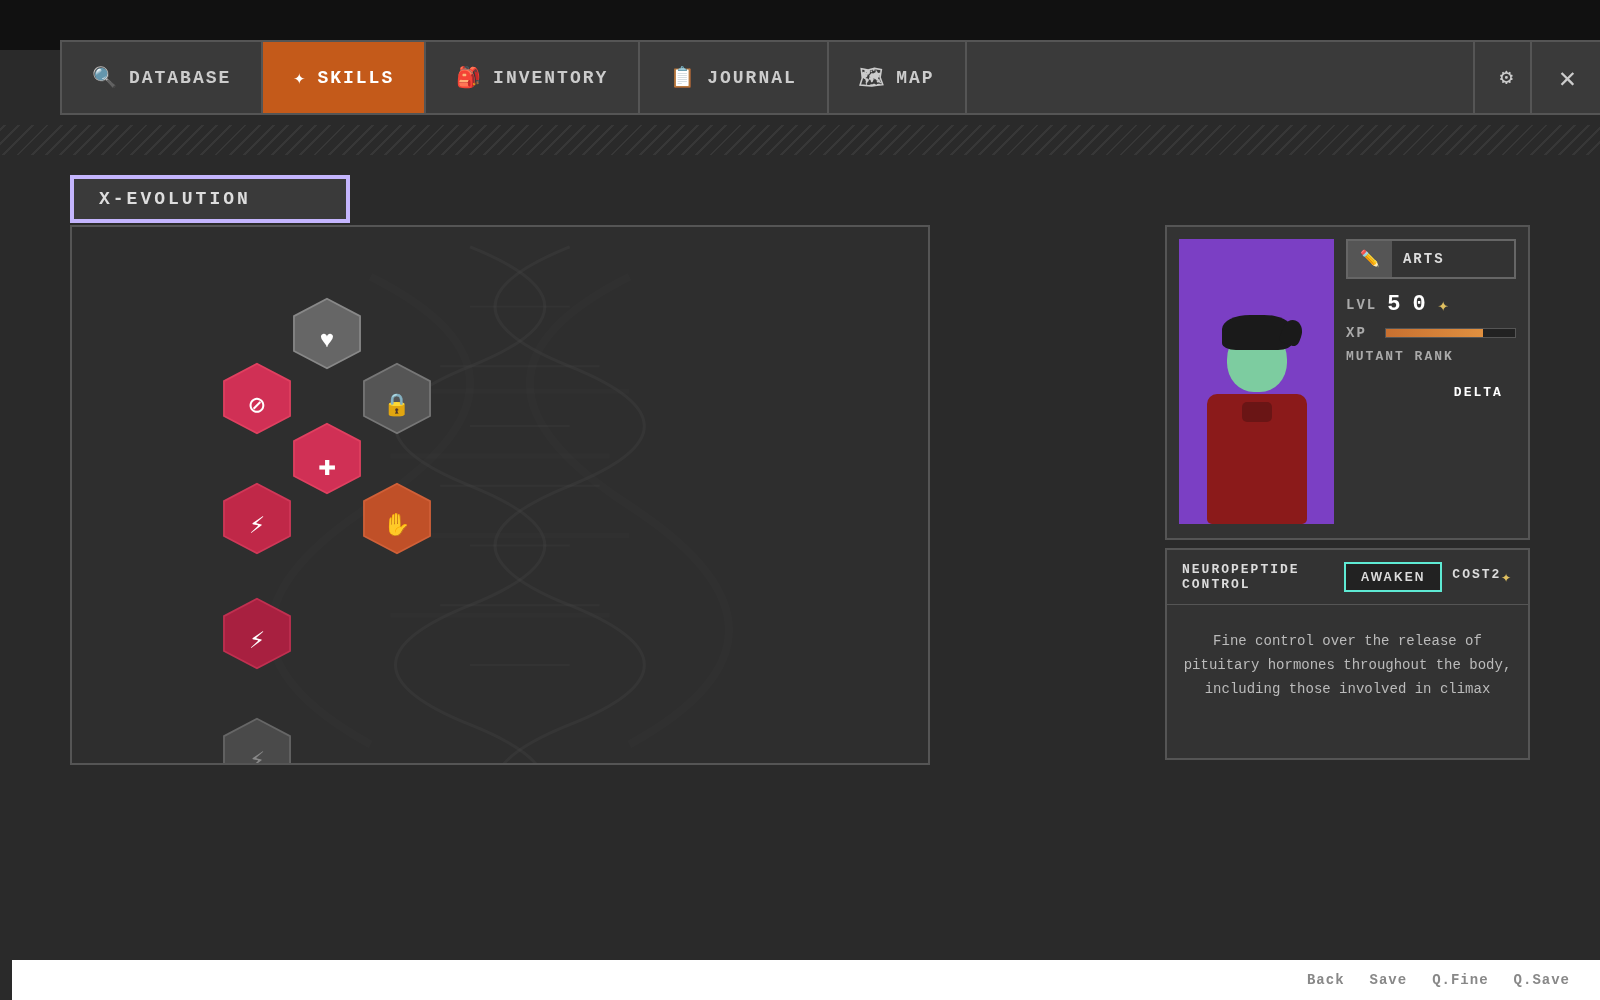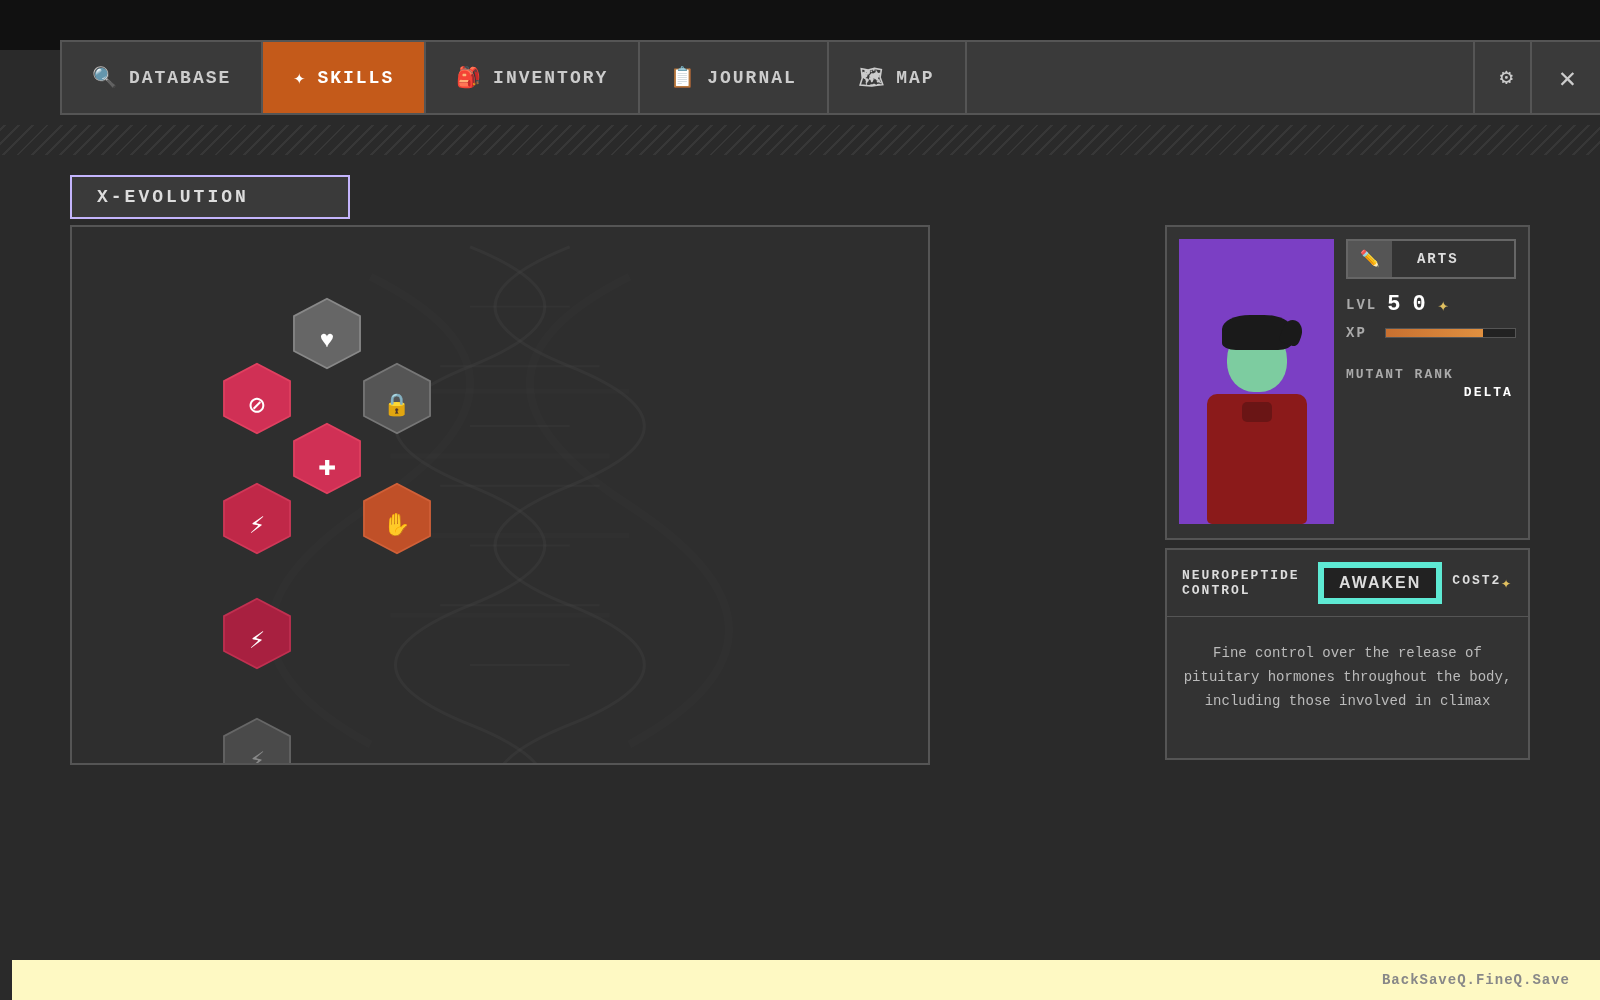--- a/index.html
+++ b/index.html
@@ -98,21 +98,21 @@
       );
       opacity: 0.5;
     }
 
     
     .section-title {
       position: absolute;
       top: 175px;
       left: 70px;
       background: #3a3a3a;
-      border: 2px solid #c4b5fd;
+      border: 4px solid #c4b5fd;
       padding: 10px 25px;
       font-size: 18px;
       font-weight: bold;
       letter-spacing: 3px;
       color: #ddd;
       text-transform: uppercase;
       width: 280px;
     }
 
     
@@ -181,21 +181,21 @@
       align-items: center;
       gap: 0;
       border: 2px solid #666;
     }
     .arts-icon-box {
       background: #555;
       padding: 8px 12px;
       font-size: 16px;
     }
     .arts-label {
-      padding: 8px 25px;
+      padding: 8px 11px;
       font-size: 14px;
       letter-spacing: 2px;
       font-weight: bold;
       color: #ddd;
     }
 
     .stat-row {
       display: flex;
       align-items: center;
       gap: 10px;
@@ -233,22 +233,20 @@
       border: 1px solid #555;
     }
     .xp-fill {
       height: 100%;
       background: linear-gradient(90deg, #c87030, #e09040);
       width: 75%;
     }
 
     .rank-row {
       display: flex;
-      align-items: center;
-      gap: 10px;
       font-size: 13px;
       letter-spacing: 2px;
       color: #aaa;
       font-weight: bold;
     }
     .rank-value {
       color: #fff;
       font-size: 13px;
       letter-spacing: 2px;
       margin-top: 36px;
@@ -275,24 +273,24 @@
     }
     .skill-name {
       font-size: 13px;
       letter-spacing: 2px;
       font-weight: bold;
       color: #ddd;
       flex: 1;
     }
     .awaken-btn {
       background: #222;
-      border: 6px solid #5eead4;
+      border: 2px solid #5eead4;
       color: #ddd;
       padding: 6px 15px;
-      font-size: 16px;
+      font-size: 12px;
       letter-spacing: 2px;
       font-weight: bold;
       cursor: pointer;
     }
     .cost-box {
       display: flex;
       align-items: flex-start;
       gap: 0;
       font-size: 13px;
       letter-spacing: 2px;
@@ -312,25 +310,26 @@
       line-height: 1.7;
     }
 
     
     .bottom-bar {
       position: absolute;
       bottom: 0;
       left: 12px;
       right: 0;
       height: 40px;
-      background: #fef9c3;
+      background: #ffffff;
       display: flex;
       align-items: center;
       justify-content: flex-end;
       padding-right: 30px;
+      gap: 25px;
     }
     .bottom-action {
       font-size: 14px;
       letter-spacing: 1px;
       color: #888;
       cursor: pointer;
       font-weight: bold;
     }
 
     

